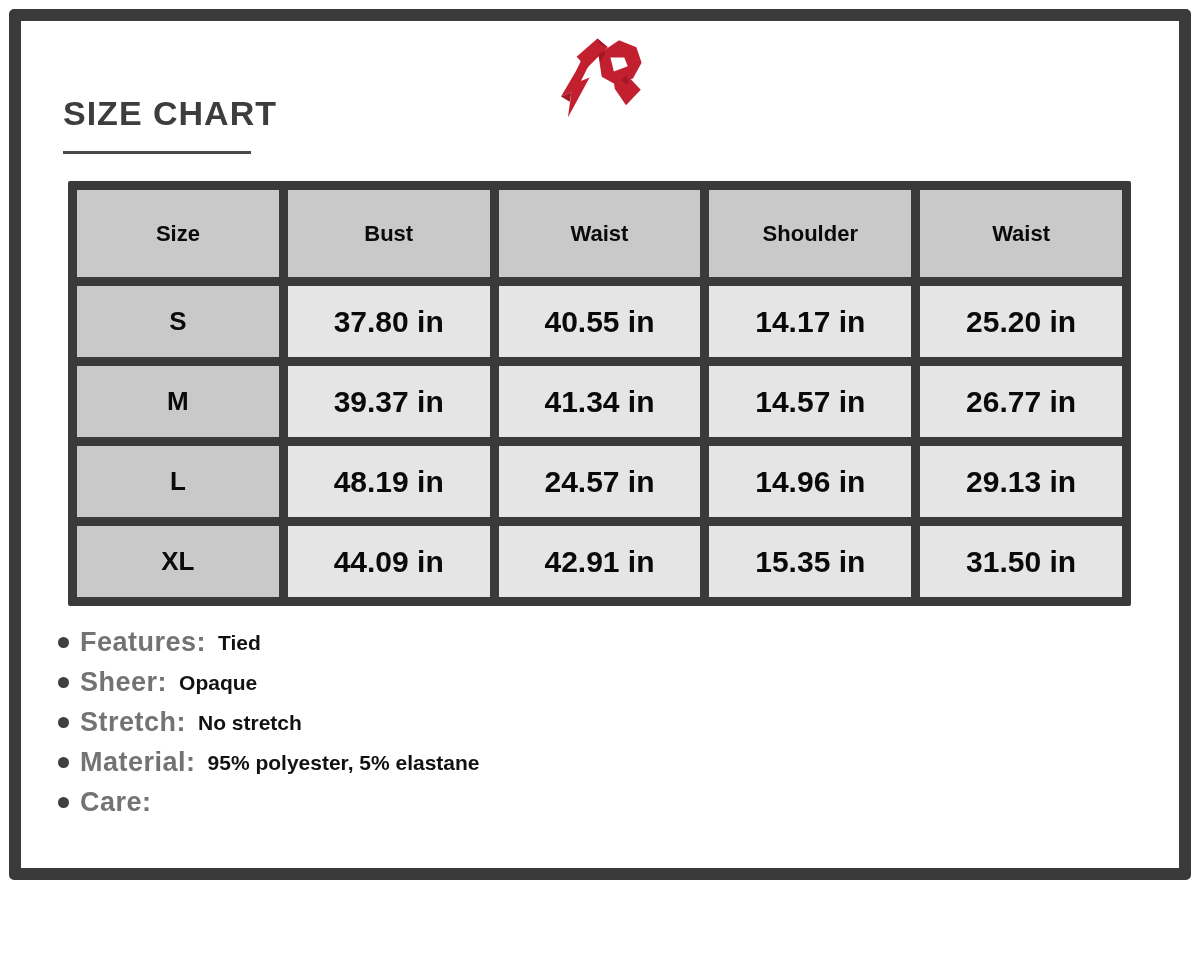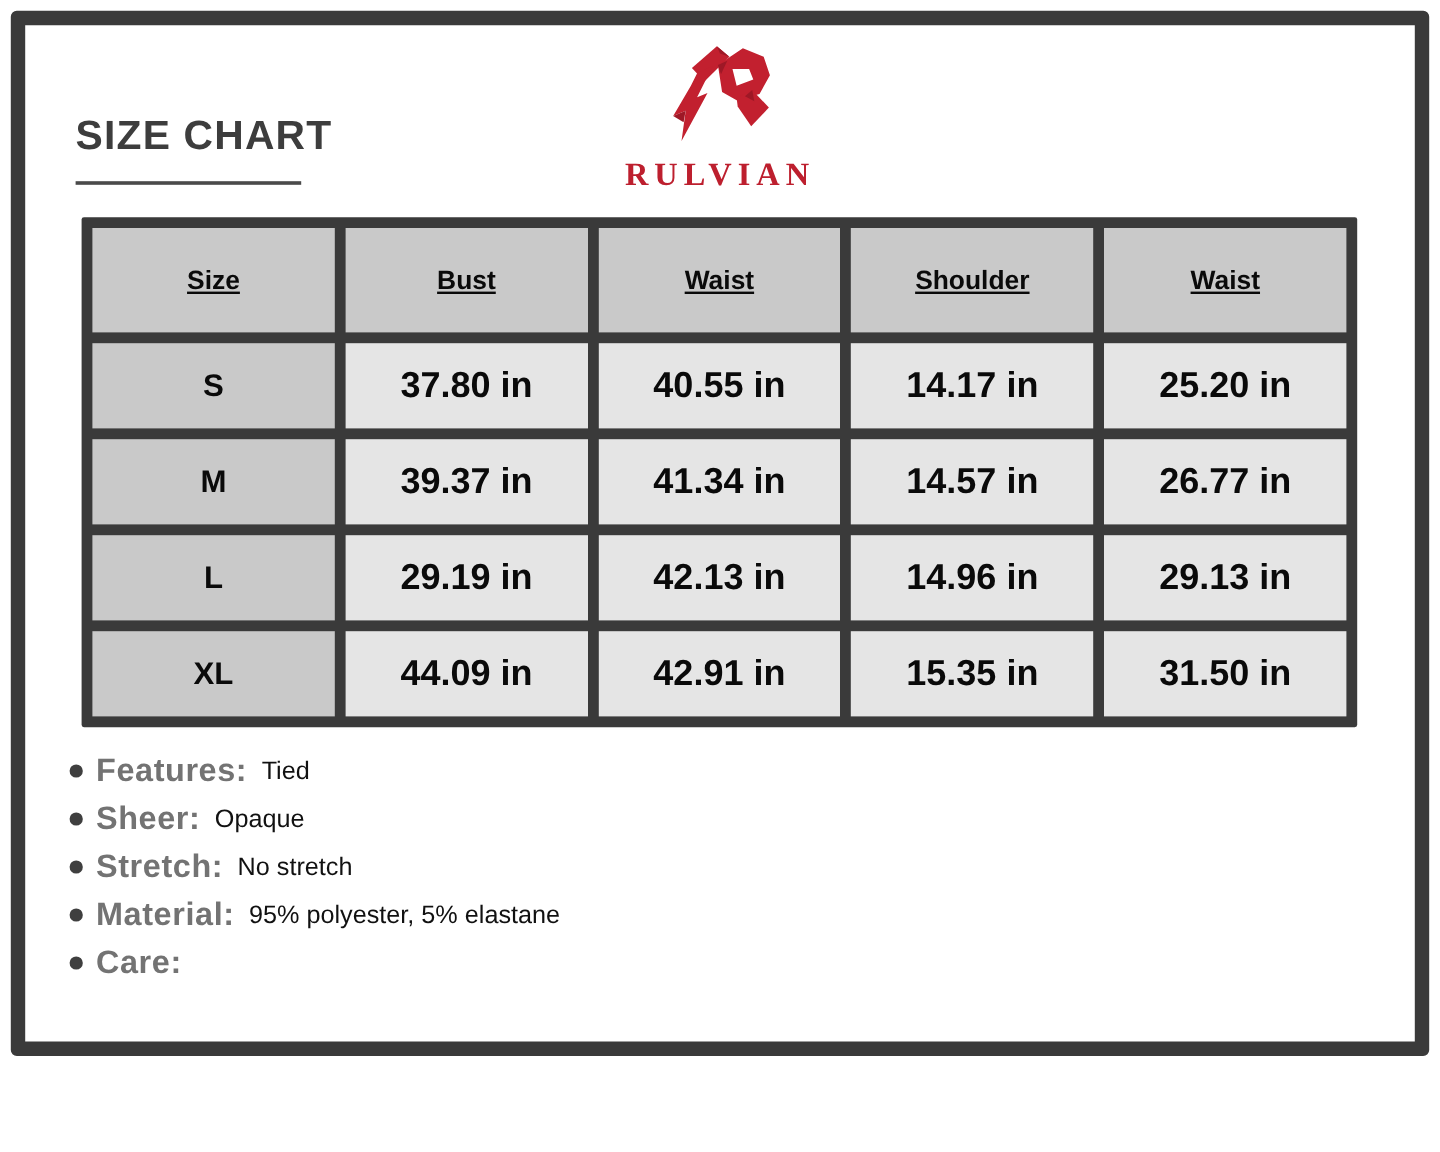--- a/index.html
+++ b/index.html
@@ -66,21 +66,20 @@
     table-layout: fixed;
     border-radius: 2px;
   }
   table.size-chart th {
     background: #C9C9C9;
     height: 85px;
     font-size: 22px;
     font-weight: bold;
     color: #0a0a0a;
     text-align: center;
-    text-decoration: underline;
   }
   table.size-chart td {
     background: #e5e5e5;
     height: 69px;
     font-size: 30px;
     font-weight: bold;
     color: #0a0a0a;
     text-align: center;
   }
   table.size-chart td.size-cell {
@@ -107,21 +106,21 @@
   .detail-label {
     font-size: 27px;
     font-weight: bold;
     color: #737373;
     letter-spacing: 0.5px;
     margin-right: 12px;
     white-space: nowrap;
   }
   .detail-value {
     font-size: 21px;
-    font-weight: normal;
+    font-weight: bold;
     color: #111111;
     white-space: nowrap;
     position: relative;
     top: 1px;
   }
 </style>
 </head>
 <body>
 
 <div class="stage">
@@ -142,21 +141,20 @@
         <polygon fill="#9E1826" points="27,68 15,73 25,79"></polygon>
 
         <path fill="#C2202F" fill-rule="evenodd" d="M58,24 L82,8 L102,16 L108,34 L98,52 L76,58 L62,50 Z
              M72,28 L88,28 L92,38 L76,44 Z"></path>
         <polygon fill="#9E1826" points="58,24 67,20 61,33"></polygon>
 
         <polygon fill="#C2202F" points="76,56 91,48 107,65 90,83 77,64"></polygon>
         <polygon fill="#9E1826" points="84,54 91,48 93,59"></polygon>
       </svg>
     </span>
-    <div class="wordmark">RULVIAN</div>
   </div>
 
   <table class="size-chart">
     <thead>
       <tr>
         <th>Size</th>
         <th>Bust</th>
         <th>Waist</th>
         <th>Shoulder</th>
         <th>Waist</th>
@@ -172,22 +170,22 @@
       </tr>
       <tr>
         <td class="size-cell">M</td>
         <td>39.37 in</td>
         <td>41.34 in</td>
         <td>14.57 in</td>
         <td>26.77 in</td>
       </tr>
       <tr>
         <td class="size-cell">L</td>
-        <td>29.19 in</td>
-        <td>42.13 in</td>
+        <td>48.19 in</td>
+        <td>24.57 in</td>
         <td>14.96 in</td>
         <td>29.13 in</td>
       </tr>
       <tr>
         <td class="size-cell">XL</td>
         <td>44.09 in</td>
         <td>42.91 in</td>
         <td>15.35 in</td>
         <td>31.50 in</td>
       </tr>

